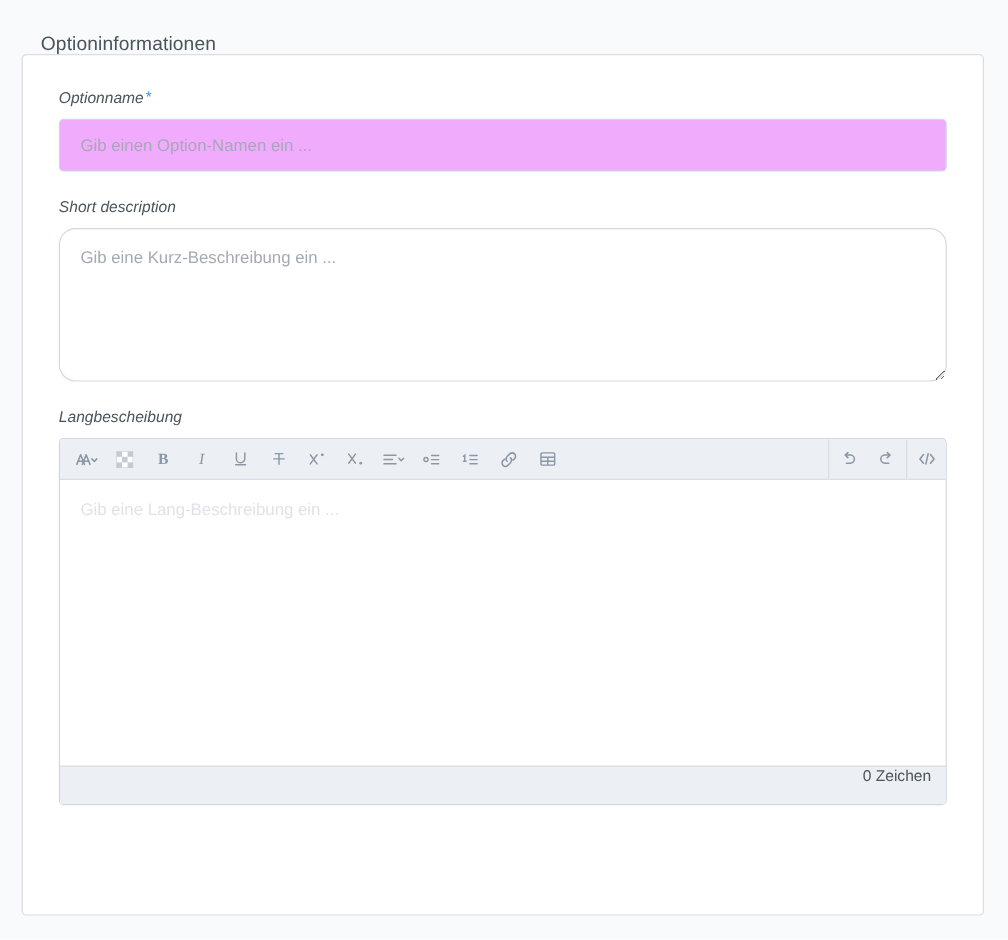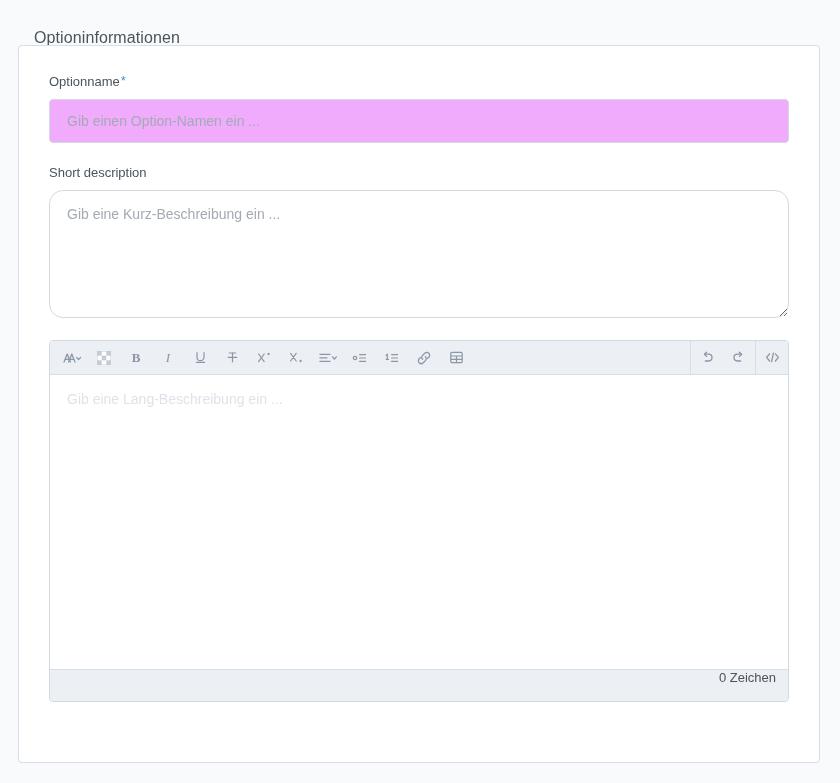--- a/index.html
+++ b/index.html
@@ -46,20 +46,21 @@
 
   
   .field { margin-bottom: 22px; }
   .field-label {
     display: block;
     font-size: 13px;
     line-height: 16px;
     color: #4a545b;
     margin-bottom: 9px;
     font-weight: 400;
+    font-style: italic;
   }
   .req-star {
     color: #4a90d9;
     font-size: 13px;
     margin-left: 1px;
     vertical-align: text-top;
     line-height: 13px;
   }
 
   .text-input {
@@ -129,21 +130,21 @@
     justify-content: center;
     color: #8b97a6;
     cursor: pointer;
     background: transparent;
     border: 0;
     padding: 0;
   }
   .tb-btn svg { display: block; }
 
   .editor-area {
-    height: 294px;
+    height: 238px;
     padding: 14px 17px;
     font-size: 14px;
     line-height: 20px;
     color: #4a545b;
     box-sizing: border-box;
     overflow: hidden;
   }
   .editor-placeholder {
     color: #dfe3e9;
     font-size: 14px;
@@ -175,20 +176,21 @@
       <label class="field-label"><span>Optionname</span><span class="req-star">*</span></label>
       <input class="text-input" type="text" placeholder="Gib einen Option-Namen ein ..." style="">
     </div>
 
     <div class="field">
       <label class="field-label">Short description</label>
       <textarea class="text-area" placeholder="Gib eine Kurz-Beschreibung ein ..." style=""></textarea>
     </div>
 
     <div class="field">
+      <label class="field-label">Langbescheibung</label>
 
       <div class="editor">
 
         <div class="editor-toolbar">
           <div class="tb-group tb-group-left">
 
             <button class="tb-btn">
               <svg width="20" height="16" viewBox="0 0 20 16" fill="none" stroke="currentColor" stroke-width="1.3" stroke-linecap="round" stroke-linejoin="round">
                 <path d="M2 12 L5.2 4 L8.4 12 M3.2 9.4 H7.2"></path>
                 <path d="M6.6 12 L9.8 4 L13 12 M7.8 9.4 H11.8"></path>

